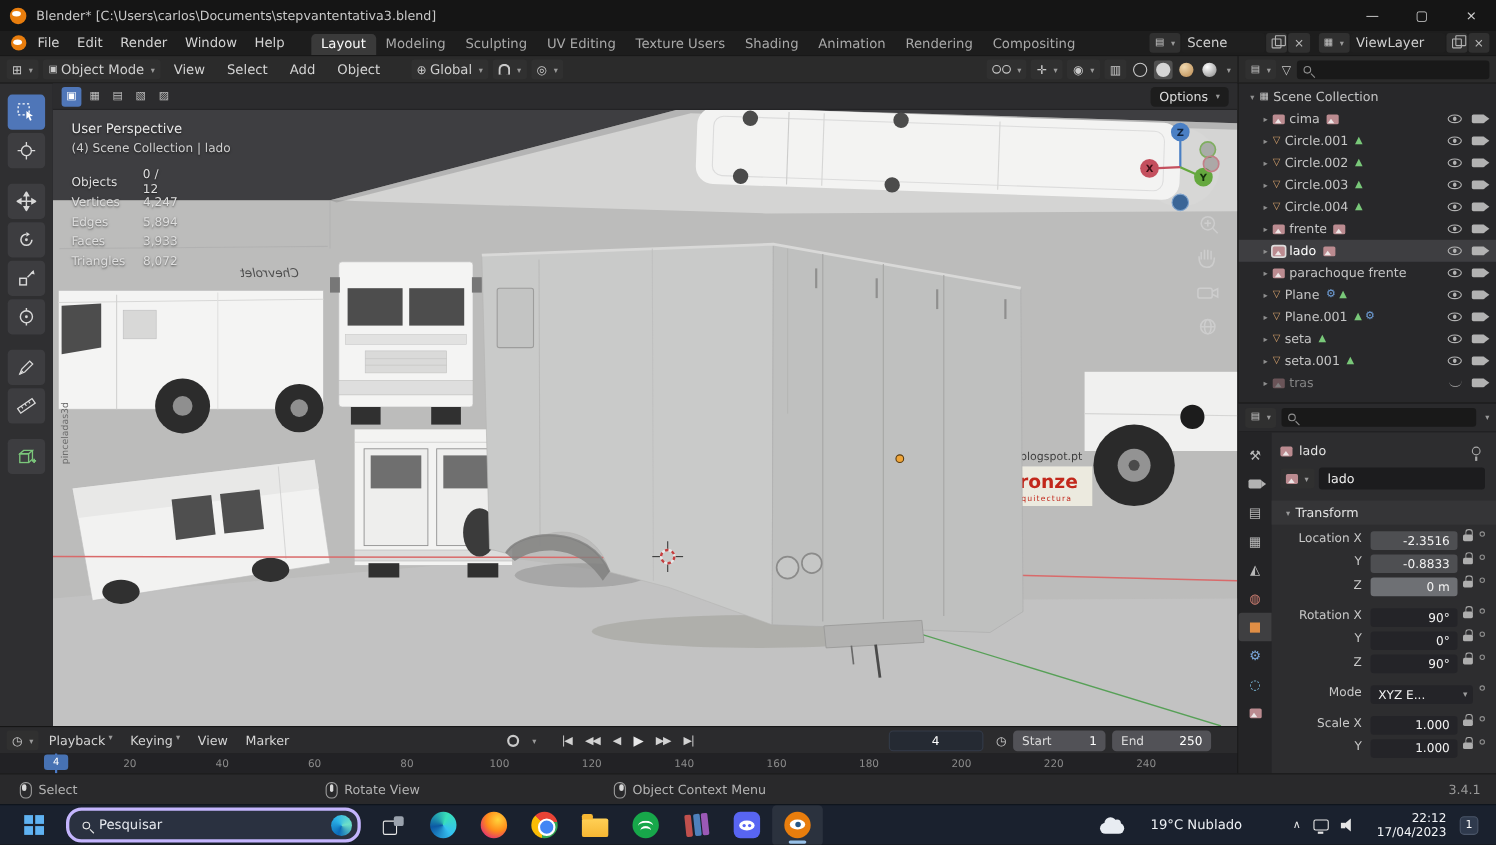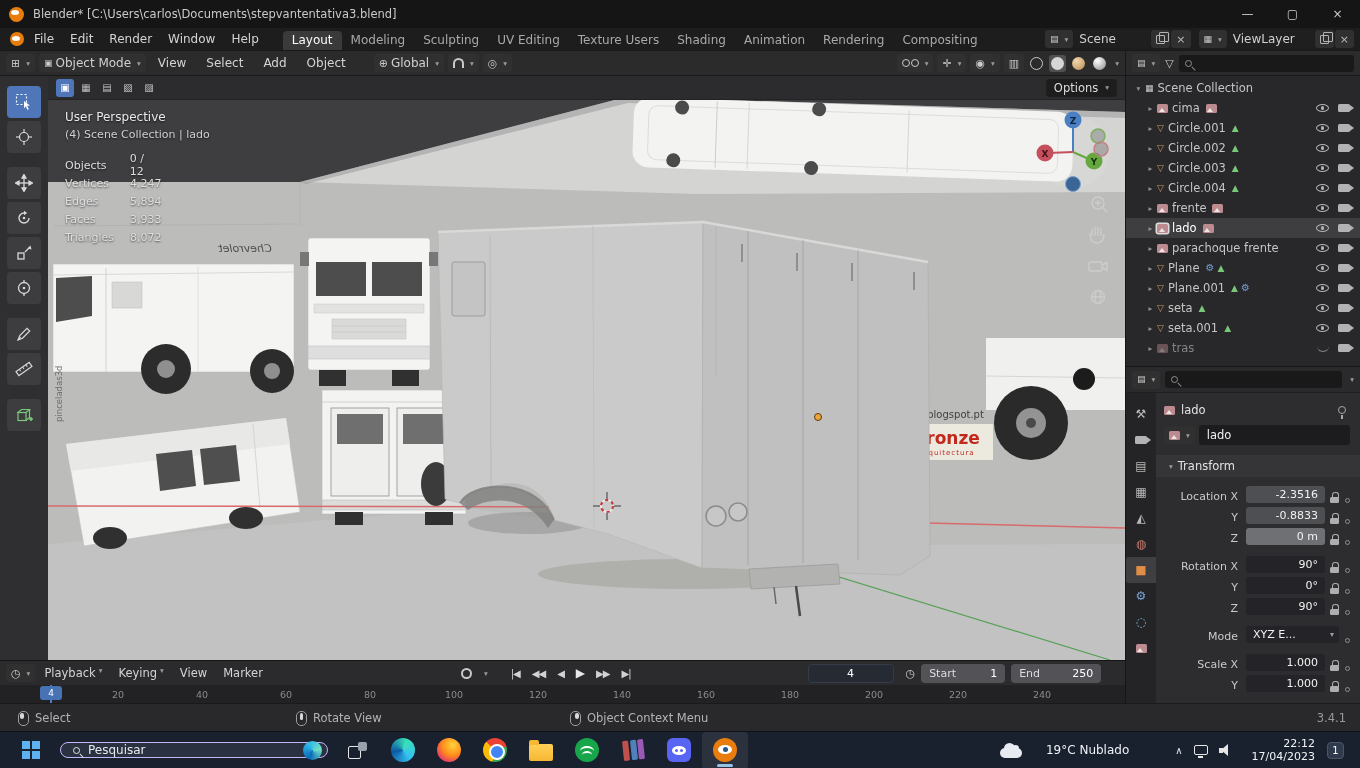--- a/index.html
+++ b/index.html
@@ -113,21 +113,21 @@
 .ptab{height:26px;display:flex;align-items:center;justify-content:center;font-size:12px;color:#b9b9b9}
 .ptab.active{background:#3f3f41;border-radius:3px 0 0 3px}
 .ptab.obj{color:#e08e45}.ptab.mod{color:#7aa5d8}.ptab.world{color:#cf7f72}.ptab.phys{color:#7ab8d8}
 .p-main{flex:1;padding:4px 10px 0 8px;min-width:0}
 .bc{display:flex;align-items:center;gap:6px;height:26px;font-size:11.5px;color:#e2e2e2}
 .ic-pin{width:8px;height:8px;border:1.3px solid #a8a8a8;border-radius:50%;position:relative;margin-left:auto;margin-right:4px}
 .ic-pin::after{content:'';position:absolute;left:2.4px;top:7.5px;width:1.5px;height:4px;background:#a8a8a8}
 .namerow{display:flex;align-items:center;gap:4px;margin:2px 0 10px}
 .namefield{flex:1;background:#1c1c1e;border-radius:3px;height:20px;display:flex;align-items:center;padding:0 8px;color:#efefef;font-size:11.5px}
 .sect{display:flex;align-items:center;gap:5px;height:22px;background:#353537;margin:0 -10px 6px -8px;padding:0 10px;color:#e2e2e2;font-size:11.5px}
-.trow{display:flex;align-items:flex-end;height:20px;margin-bottom:1px}
+.trow{display:flex;align-items:flex-start;height:20px;margin-bottom:1px}
 .trow.gap{margin-bottom:8px}
 .tl{width:82px;text-align:right;padding-right:8px;color:#c9c9c9;font-size:11px;flex:none;white-space:nowrap}
 .tf{flex:1;height:17px;border-radius:3px;display:flex;align-items:center;justify-content:flex-end;padding:0 7px;font-size:11px;color:#f2f2f2;min-width:0}
 .tf.f-gray{background:#4e4f52}
 .tf.f-light{background:#6e7074}
 .tf.f-dark{background:#242428}
 .tf.dd{justify-content:flex-start;position:relative}
 .tf.dd::after{content:'▾';position:absolute;right:5px;font-size:8px;color:#9d9d9d}
 .ic-lock{width:9px;height:9px;position:relative;display:inline-block;margin-left:5px;flex:none}
 .ic-lock::before{content:'';position:absolute;left:1.6px;top:-2.5px;width:5px;height:5px;border:1.2px solid #aeaeae;border-bottom:none;border-radius:3px 3px 0 0}
@@ -161,21 +161,21 @@
 .m-mid i{left:3.4px;top:1px;width:2.6px;height:7px}
 .m-right i{right:1px;top:1px;width:4px;height:6px}
 
 
 .taskbar{height:37px;background:#1a212e;display:flex;align-items:center;padding:0 8px;border-top:1px solid #0d121b}
 .tb-btn{width:46px;height:37px;display:flex;align-items:center;justify-content:center;position:relative;flex:none}
 .tb-btn.active{background:rgba(255,255,255,.08);border-radius:4px}
 .tb-btn.active::after{content:'';position:absolute;bottom:2px;left:50%;margin-left:-8px;width:16px;height:3px;border-radius:2px;background:#98c1e8}
 .win-logo{display:grid;grid-template-columns:8px 8px;grid-template-rows:8px 8px;gap:1.5px}
 .win-logo i{background:#5fb2f2;display:block}
-.tb-search{width:268px;height:16px;background:#2a3140;border:1px solid #c4b5fd;border-radius:14px;display:flex;align-items:center;padding:0 5px 0 12px;gap:8px;margin:0 6px;flex:none}
+.tb-search{width:268px;height:32px;background:#2a3140;border:3px solid #c4b5fd;border-radius:14px;display:flex;align-items:center;padding:0 5px 0 12px;gap:8px;margin:0 6px;flex:none}
 .tb-search-t{font-size:12px;color:#e6e9ee;flex:1}
 .bing{width:19px;height:19px;border-radius:50%;background:conic-gradient(from 200deg,#0b6ab8,#2bb3e8,#6ee0c8,#0b6ab8)}
 .ic-taskview{position:relative;width:19px;height:17px}
 .ic-taskview::before{content:'';position:absolute;left:0;top:4px;width:11px;height:11px;border:1.6px solid #e6e6e6;border-radius:2px}
 .ic-taskview::after{content:'';position:absolute;right:0;top:0;width:9px;height:9px;background:#9aa2ad;border-radius:2px}
 .ic-edge{width:24px;height:24px;border-radius:50%;background:conic-gradient(from 140deg,#35c1f1,#0c59a4,#38e0b8,#35c1f1)}
 .ic-firefox{width:24px;height:24px;border-radius:50%;background:radial-gradient(circle at 65% 30%,#ffd43b,#ff8c1a 45%,#e3366e 80%,#b5007f)}
 .ic-chrome{width:24px;height:24px;border-radius:50%;background:conic-gradient(from -45deg,#ea4335 0 33%,#34a853 0 66%,#fbbc05 0 100%);position:relative}
 .ic-chrome::after{content:'';position:absolute;left:6px;top:6px;width:12px;height:12px;background:#4285f4;border:2px solid #fff;border-radius:50%}
 .ic-folder{width:24px;height:17px;background:linear-gradient(#ffd056,#f7b733);border-radius:2px;position:relative;margin-top:4px}
@@ -952,21 +952,21 @@
           <i></i>
         </span>
       <span>Select</span>
     </span>
     <span class="sb-g" style="left:296px">
       <span class="ic-mouse m-mid">
           <i></i>
         </span>
       <span>Rotate View</span>
     </span>
-    <span class="sb-g" style="left:570px">
+    <span class="sb-g" style="left:558px">
       <span class="ic-mouse m-right">
           <i></i>
         </span>
       <span>Object Context Menu</span>
     </span>
     <span class="sb-ver">3.4.1</span>
   </div>
 
   <div class="taskbar">
     <span class="tb-btn">

